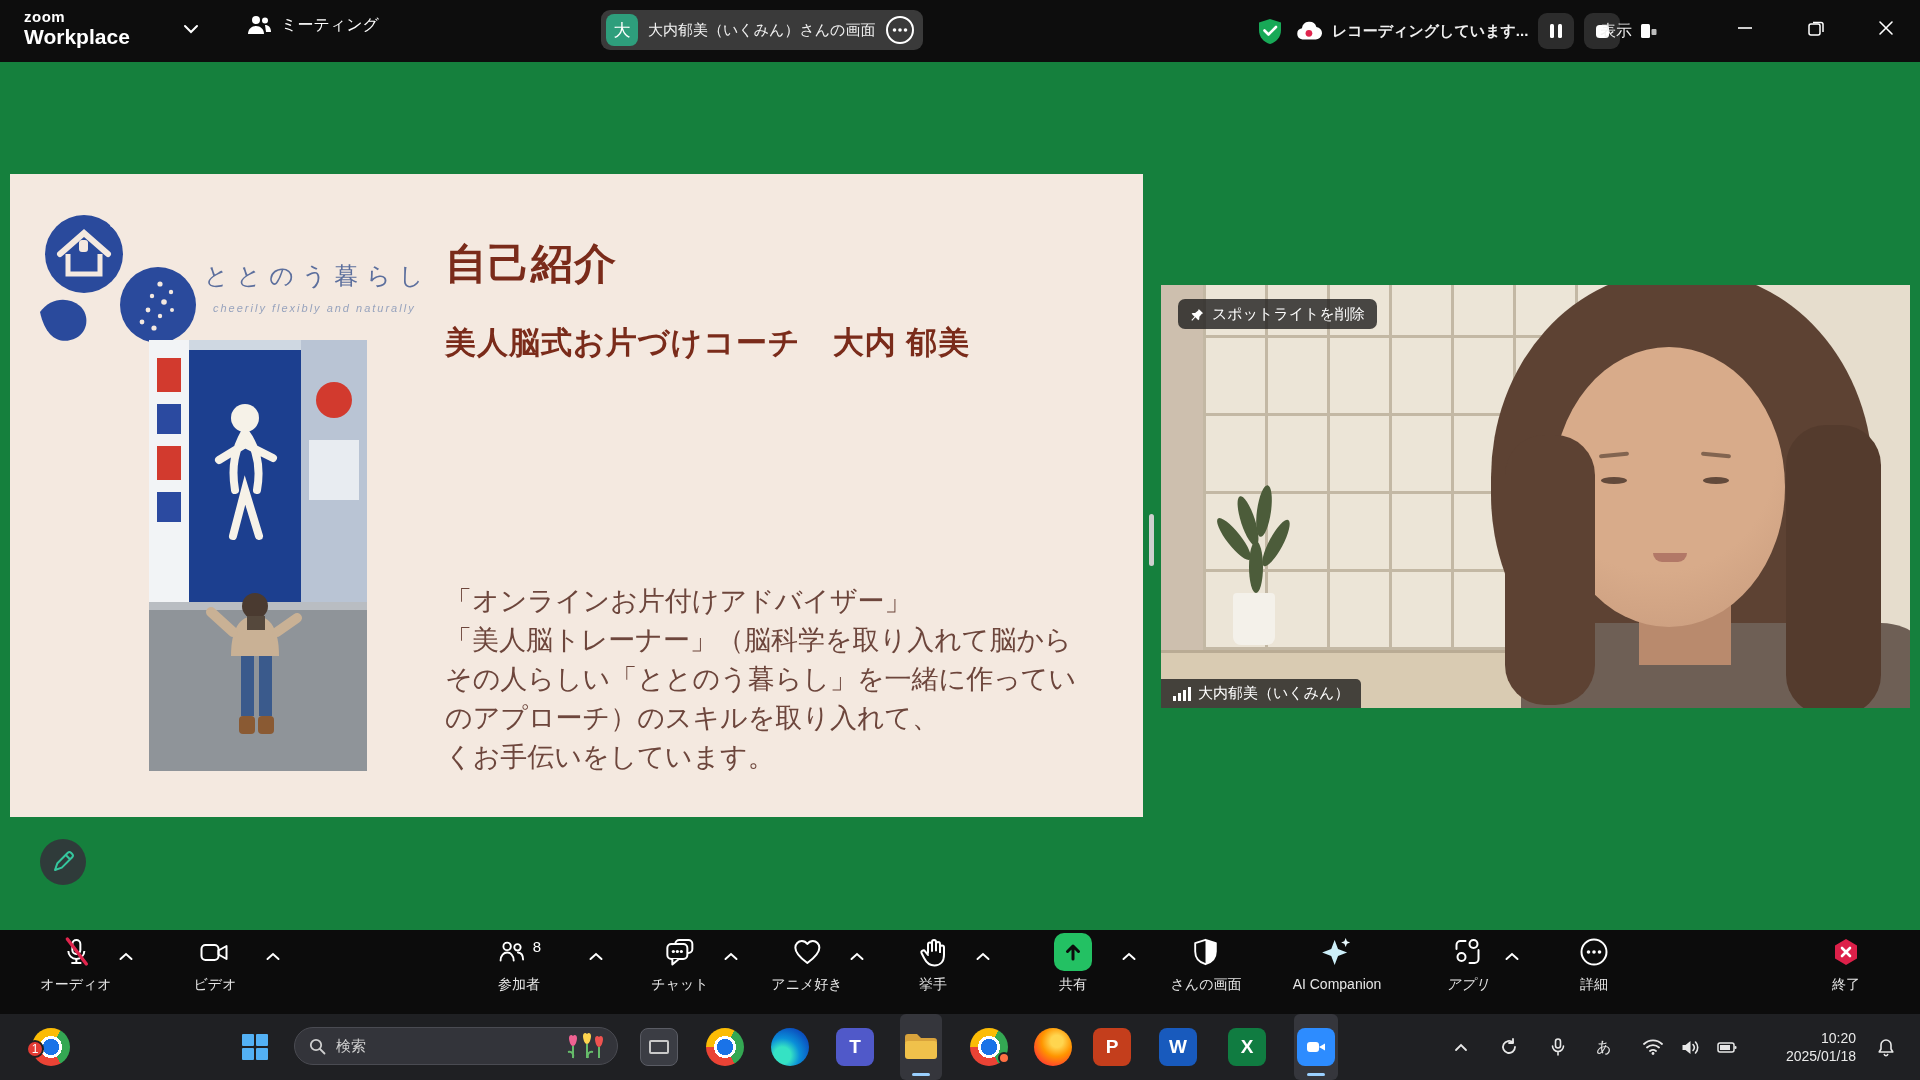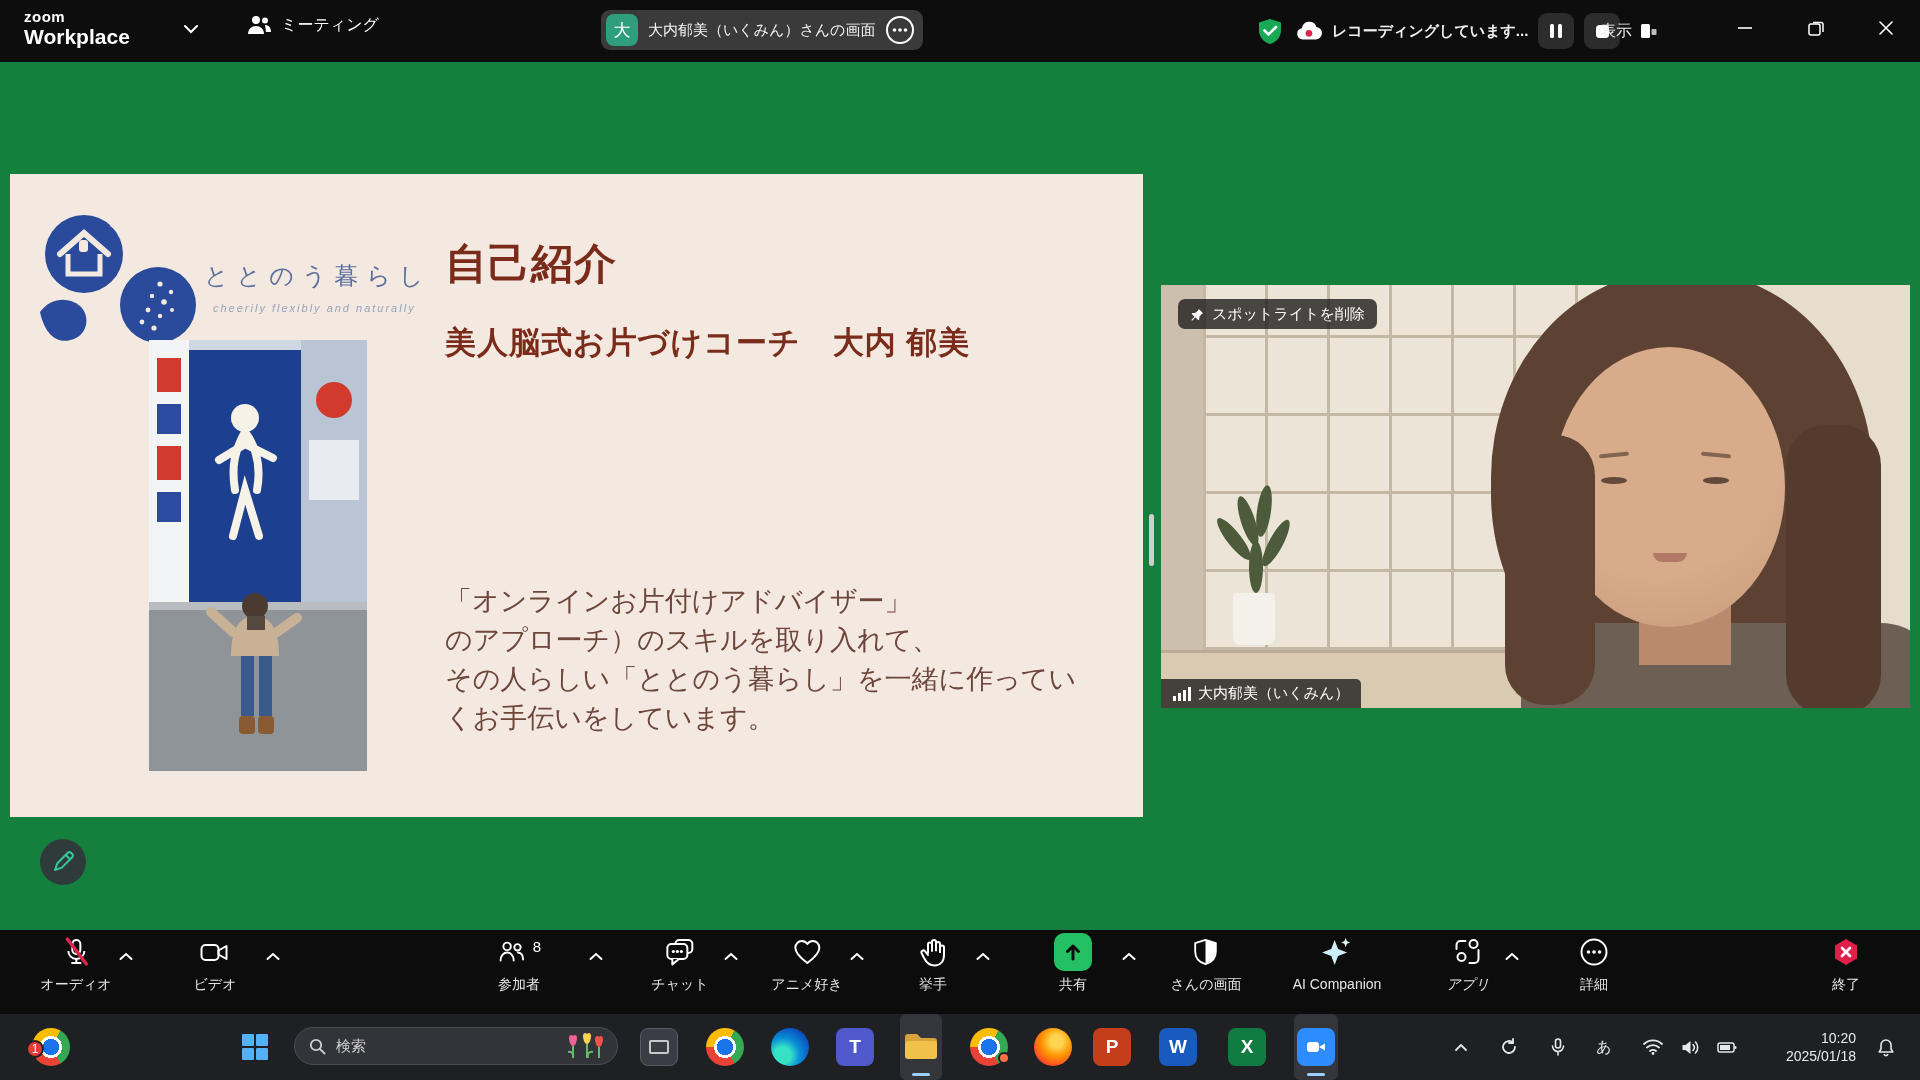--- a/index.html
+++ b/index.html
@@ -195,22 +195,23 @@
       </svg>
     </div>
     <div class="brandname">ととのう暮らし</div>
     <div class="brandtag">cheerily flexibly and naturally</div>
 
     <div class="sl-title">自己紹介</div>
     <div class="sl-sub">美人脳式お片づけコーチ　大内 郁美</div>
 
     <div class="sl-body" style="top:408px;line-height:39px;">
       <div>「オンラインお片付けアドバイザー」</div>
+      <div>「美人脳トレーナー」（脳科学を取り入れて脳から</div>
+      <div>その人らしい「ととのう暮らし」を一緒に作ってい</div>
       <div>のアプローチ）のスキルを取り入れて、</div>
-      <div>その人らしい「ととのう暮らし」を一緒に作ってい</div>
       <div>くお手伝いをしています。</div>
     </div>
 
     <div class="photo">
       <svg width="218" height="431" viewBox="0 0 218 431">
         <rect width="218" height="431" fill="#9aa0a6"></rect>
         <rect x="0" y="0" width="218" height="262" fill="#cfd8e2"></rect>
         <rect x="0" y="0" width="40" height="262" fill="#f2f4f6"></rect>
         <rect x="8" y="18" width="24" height="34" fill="#d23a2e"></rect>
         <rect x="8" y="64" width="24" height="30" fill="#2b4aa0"></rect>

